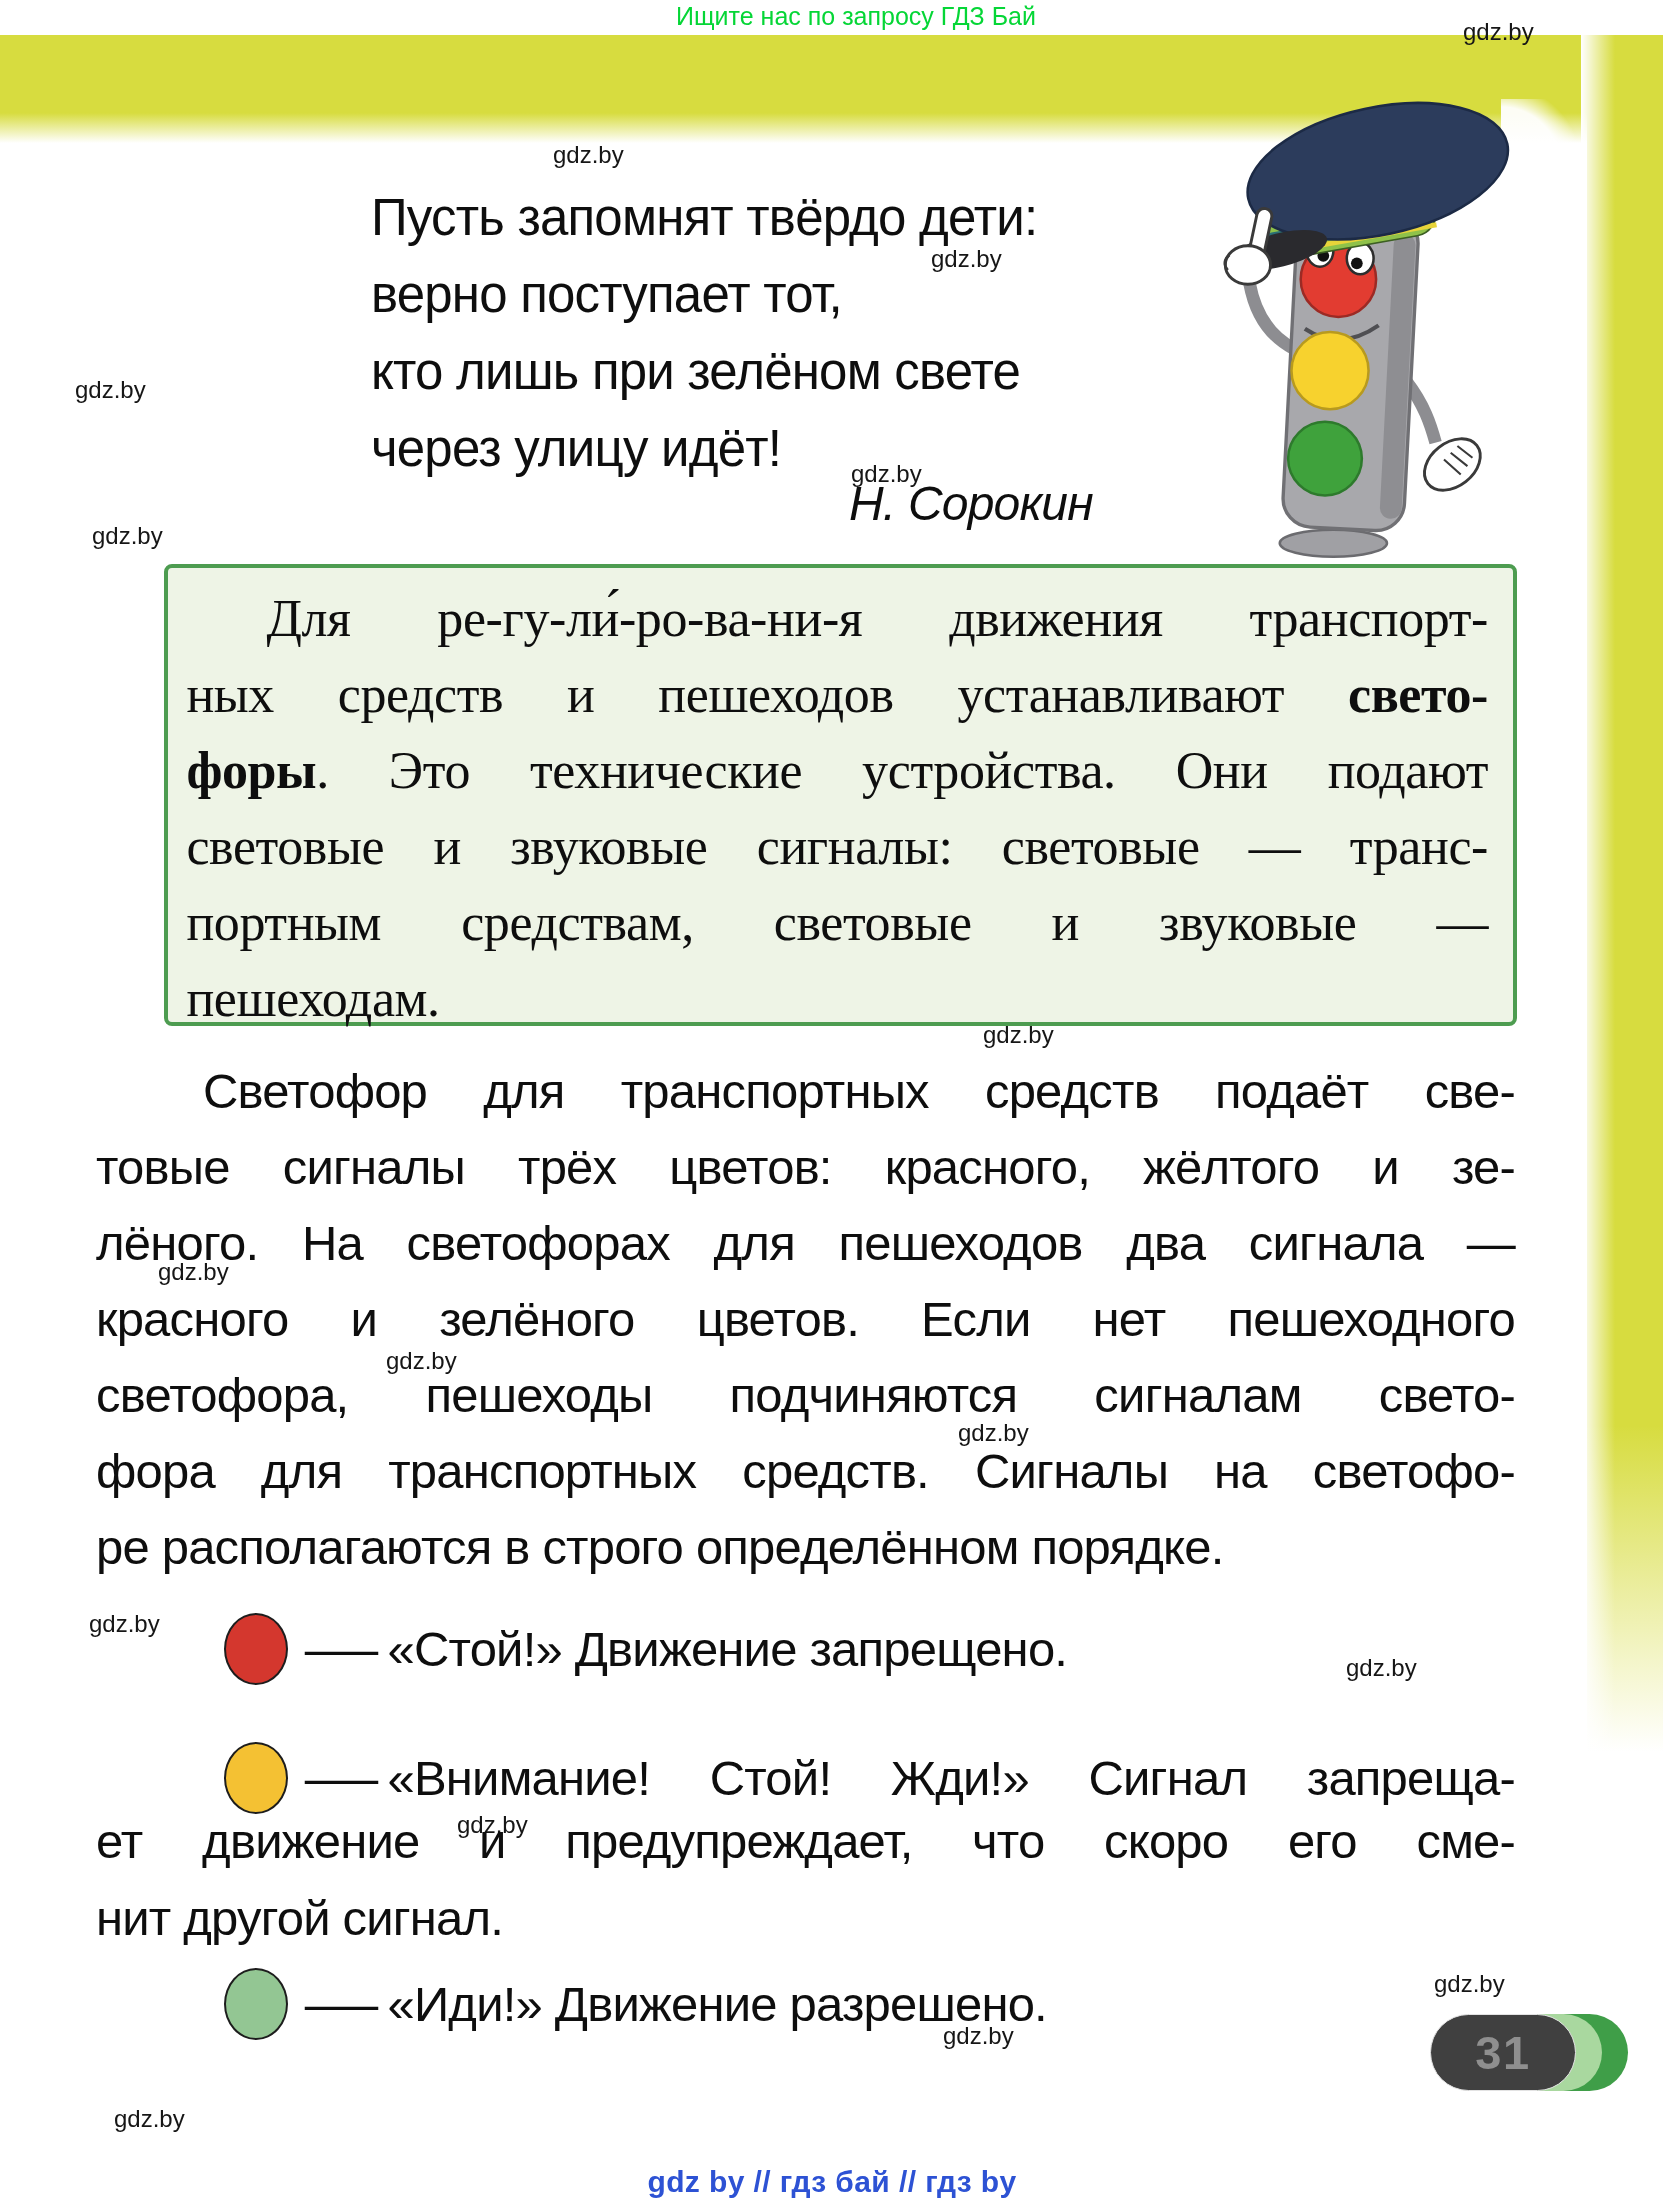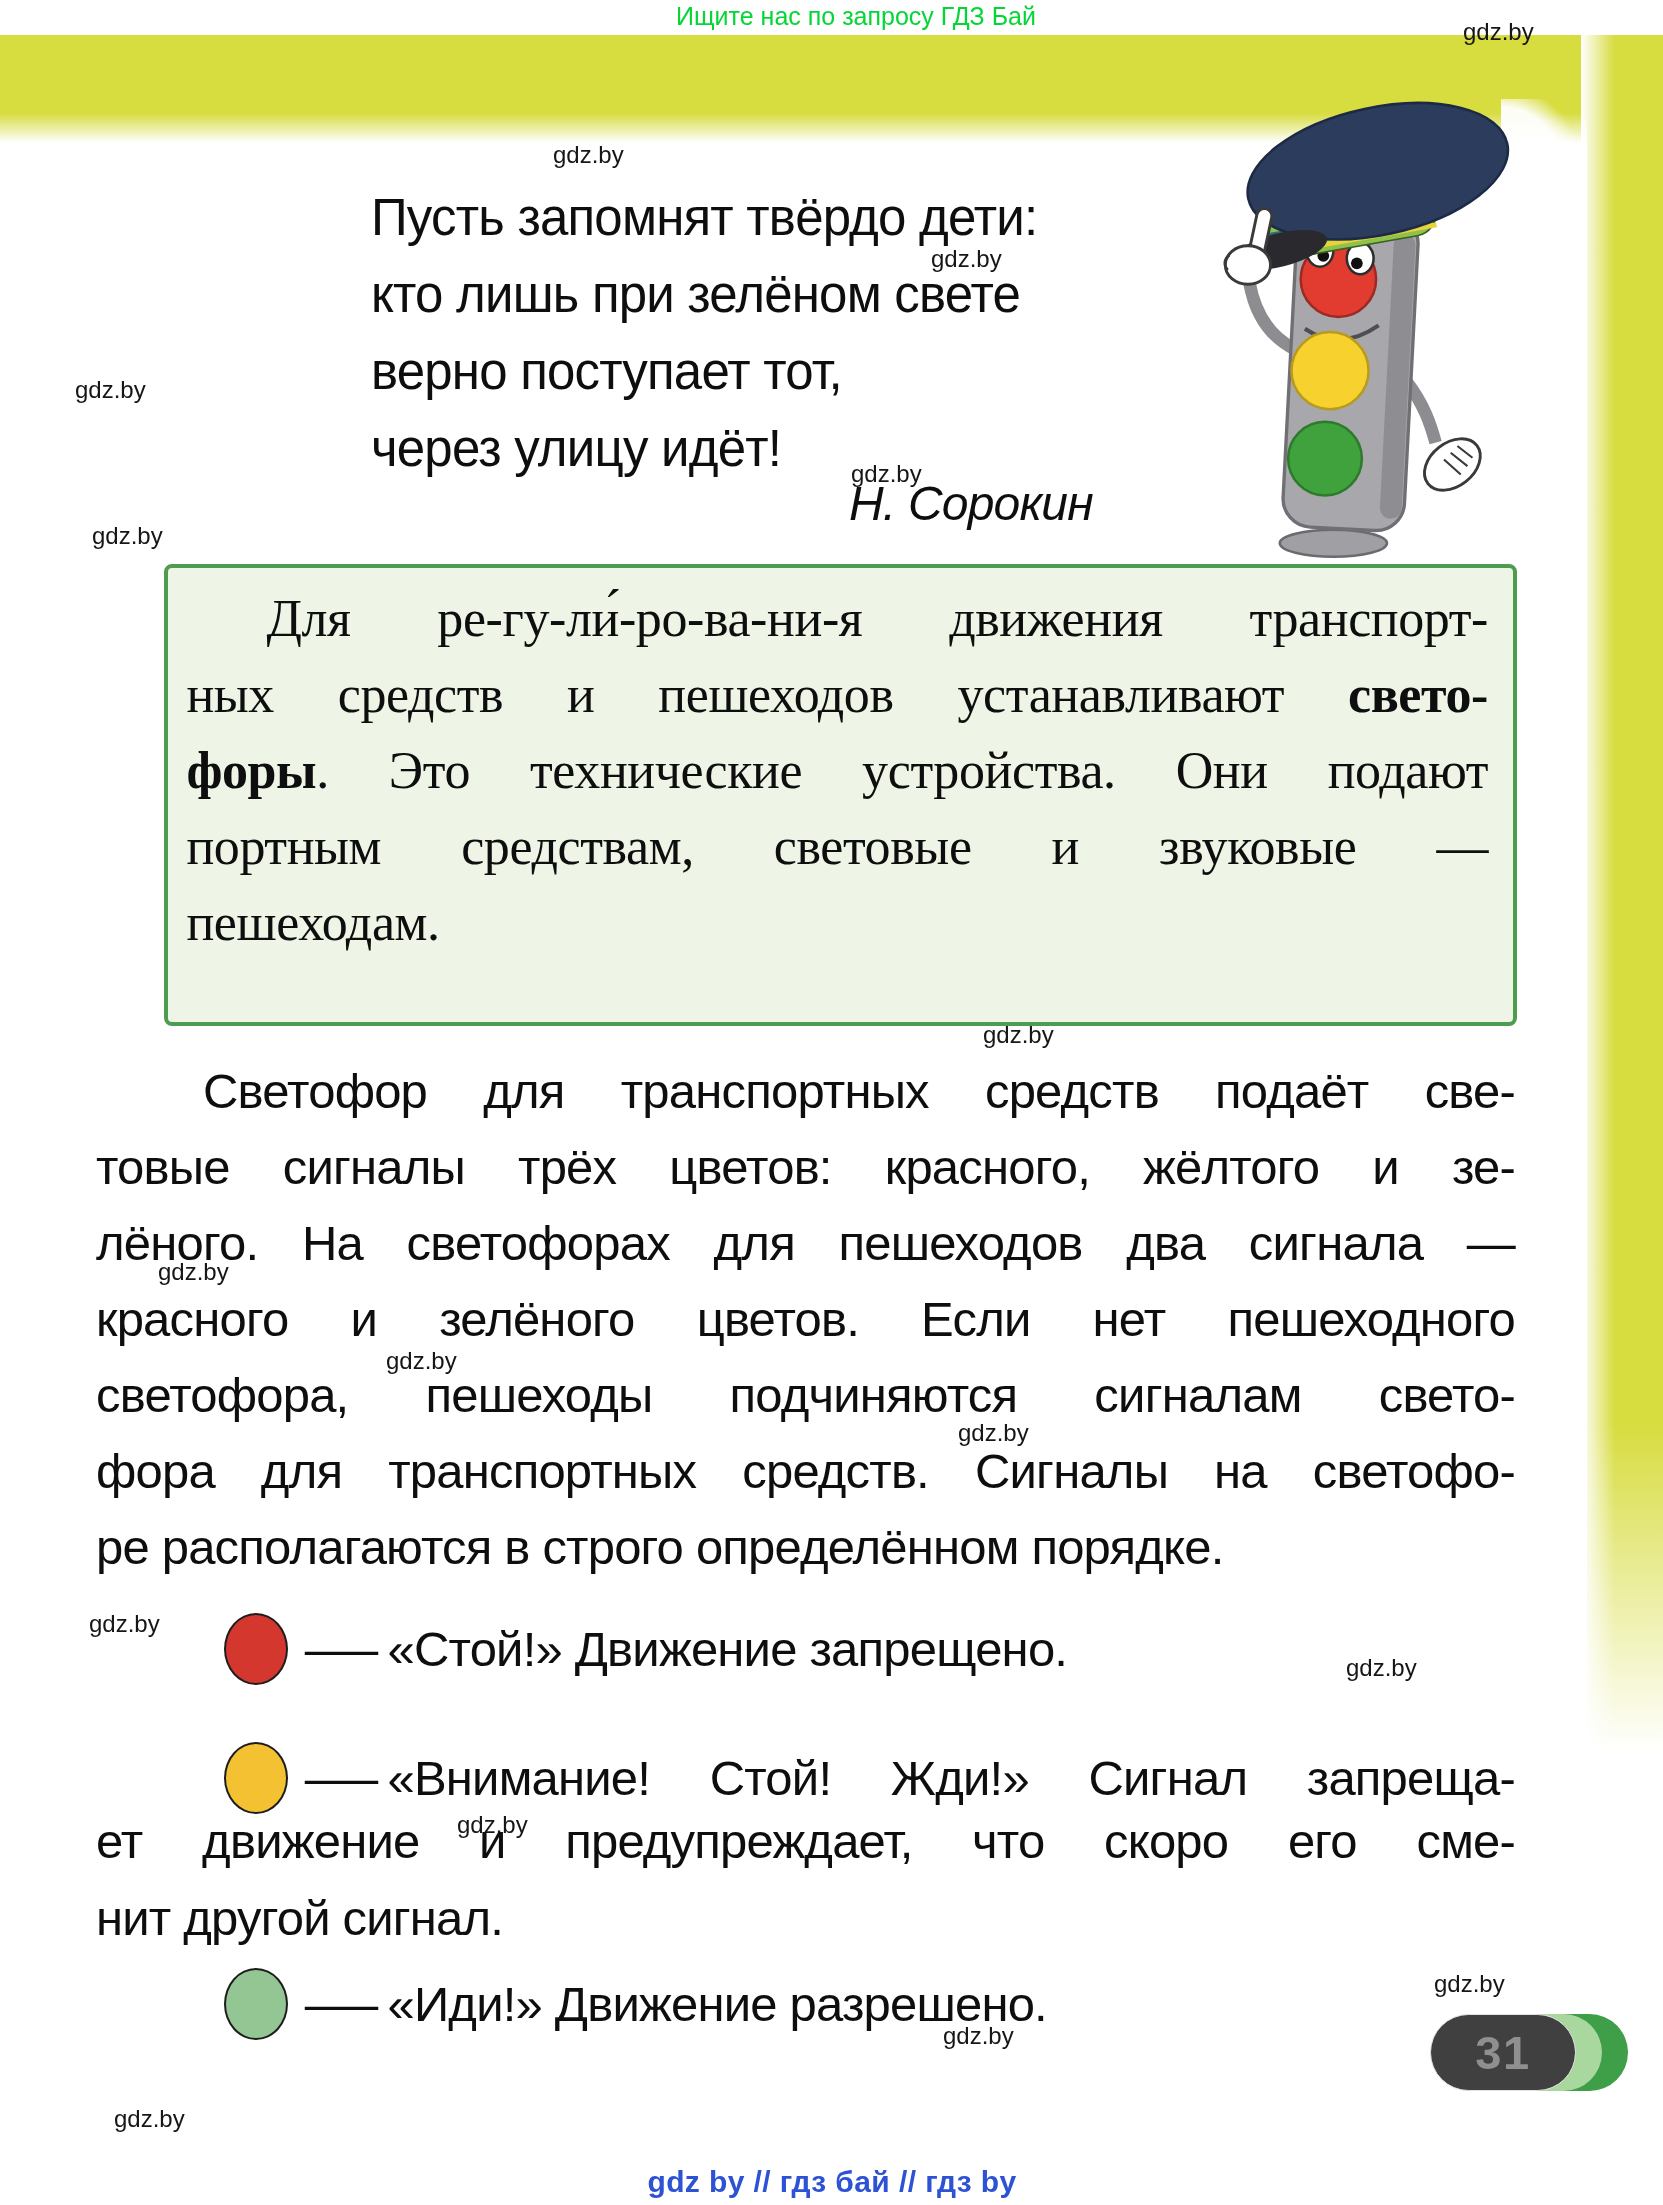--- a/index.html
+++ b/index.html
@@ -108,22 +108,22 @@
       <span class="wm" style="left: 89px; top: 1610px;">gdz.by</span>
       <span class="wm" style="left: 1346px; top: 1654px;">gdz.by</span>
       <span class="wm" style="left: 457px; top: 1811px;">gdz.by</span>
       <span class="wm" style="left: 1434px; top: 1970px;">gdz.by</span>
       <span class="wm" style="left: 943px; top: 2022px;">gdz.by</span>
       <span class="wm" style="left: 114px; top: 2105px;">gdz.by</span>
     </div>
 
   <div class="poem">
     <div class="pl">Пусть запомнят твёрдо дети:</div>
+    <div class="pl">верно поступает тот,</div>
     <div class="pl">кто лишь при зелёном свете</div>
-    <div class="pl">верно поступает тот,</div>
     <div class="pl">через улицу идёт!</div>
   </div>
   <div class="author">Н. Сорокин</div>
 
   <svg class="tl-svg" viewBox="0 0 432 584">
 
     <path d="M160,540 C158,550 153,556 151,562" stroke="#8f8f93" stroke-width="26" fill="none"></path>
     <ellipse cx="152" cy="562" rx="64" ry="16" fill="#a0a0a4" stroke="#6b6b6f" stroke-width="3"></ellipse>
 
     <path d="M105,330 C82,318 60,295 52,252" stroke="#8d8d91" stroke-width="15" fill="none"></path>
@@ -168,20 +168,23 @@
 
   <div class="infobox">
     <div class="box-line first">
       <span>Для ре-гу-ли́-ро-ва-ни-я движения транспорт-</span><b></b><span></span>
     </div>
     <div class="box-line">
       <span>ных средств и пешеходов устанавливают </span><b>свето-</b><span></span>
     </div>
     <div class="box-line">
       <span></span><b>форы</b><span>. Это технические устройства. Они подают</span>
+    </div>
+    <div class="box-line">
+      <span>световые и звуковые сигналы: световые — транс-</span><b></b><span></span>
     </div>
     <div class="box-line">
       <span>портным средствам, световые и звуковые —</span><b></b><span></span>
     </div>
     <div class="box-line last">
       <span>пешеходам.</span><b></b><span></span>
     </div>
   </div>
 
   <div class="para">

